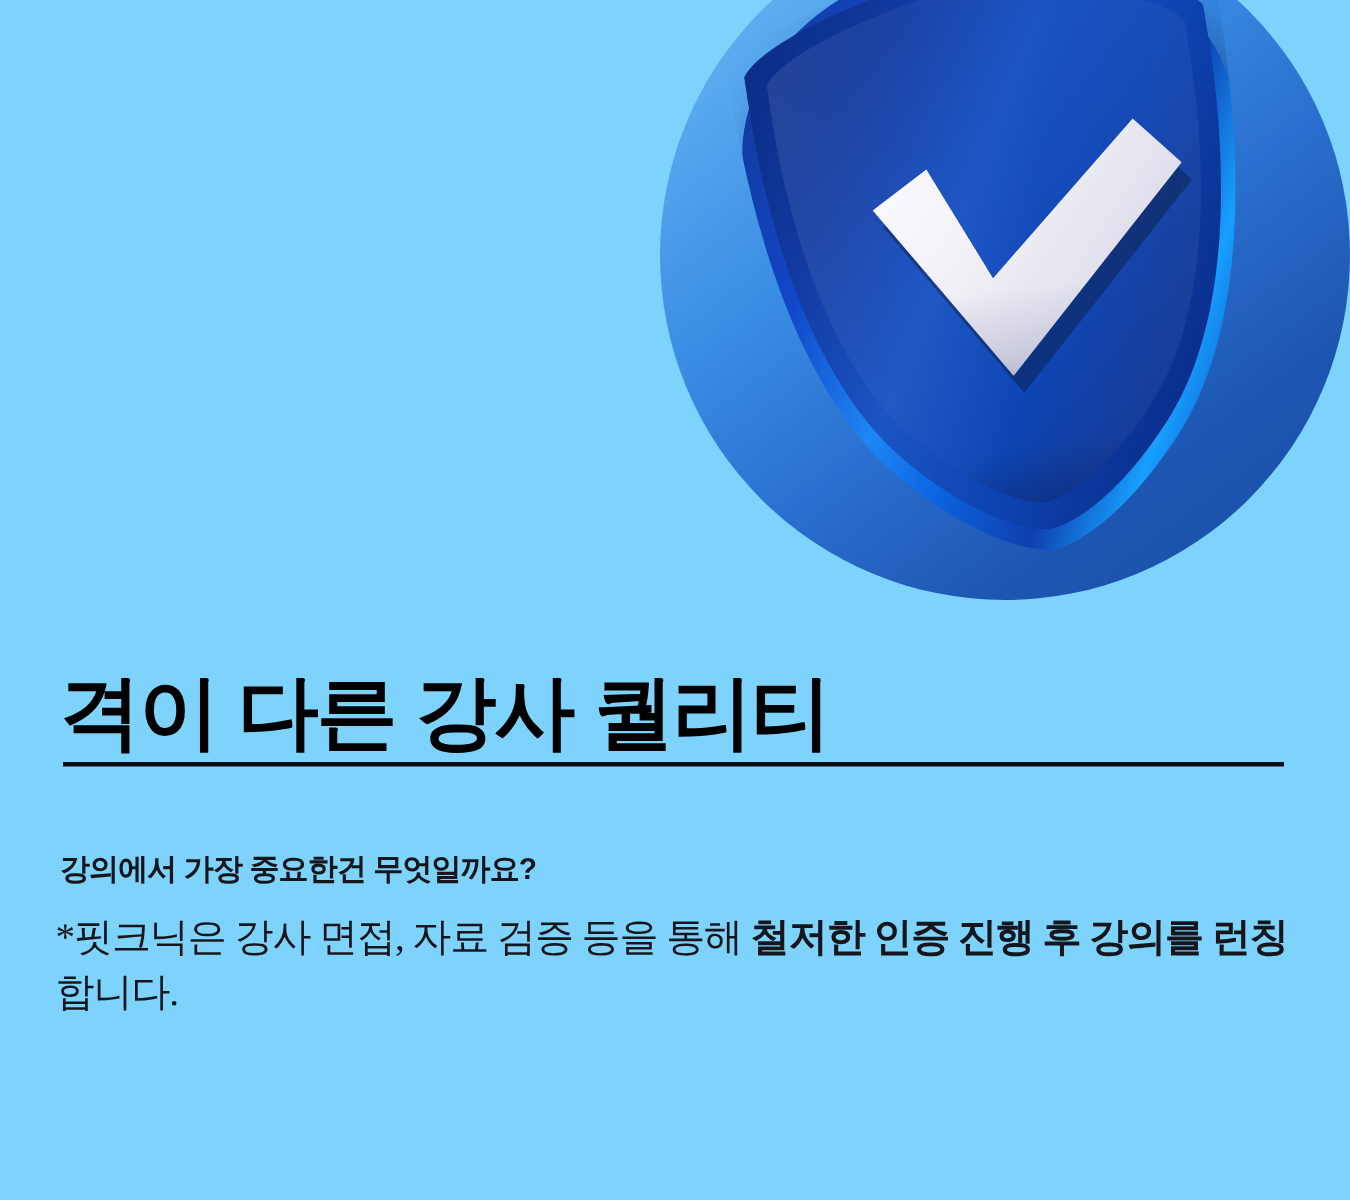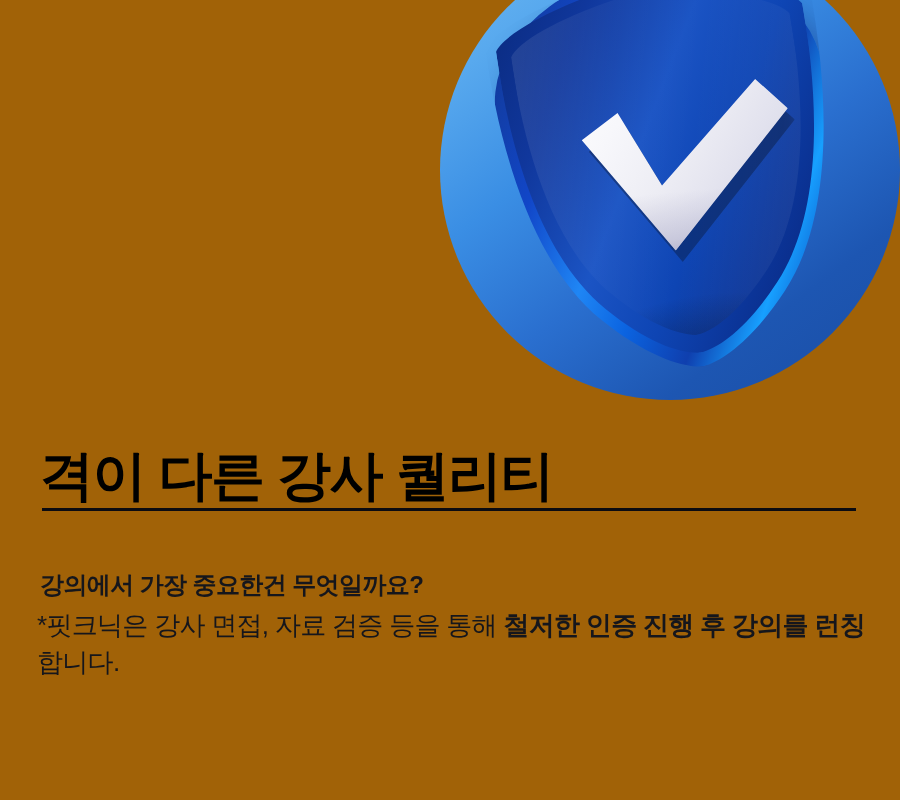--- a/index.html
+++ b/index.html
@@ -11,21 +11,21 @@
     height: 800px;
     background: #eff0f5;
     font-family: "Liberation Sans", "DejaVu Sans", sans-serif;
     overflow: hidden;
   }
 
   .page {
     position: relative;
     width: 900px;
     height: 800px;
-    background: #a16207;
+    background: #7dd3fc;
     overflow: hidden;
   }
 
   
   .hero {
     position: absolute;
     left: 430px;
     top: -60px;
     width: 470px;
     height: 500px;
@@ -210,32 +210,33 @@
     top: 508px;
     width: 814px;
     height: 3px;
     background: #0b0b11;
   }
 
   .subhead {
     position: absolute;
     left: 40px;
     top: 549px;
-    font-size: 24px;
+    font-size: 20px;
     font-weight: 800;
     color: #15161c;
     letter-spacing: -0.6px;
     white-space: nowrap;
   }
 
   .body-block {
     position: absolute;
     left: 37px;
     top: 607px;
     width: 830px;
+    font-family: Liberation Serif, serif;
   }
 
   .body-para {
     font-size: 26px;
     font-weight: 400;
     color: #15161c;
     letter-spacing: -0.7px;
     line-height: 1.42;
     margin: 0;
     text-indent: 0;

